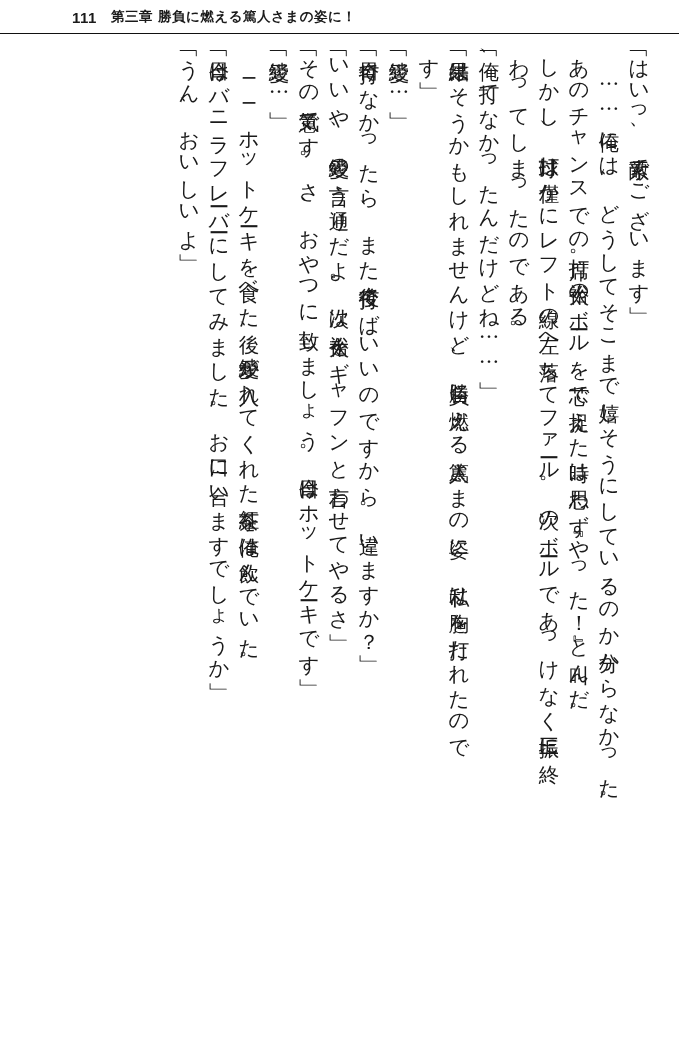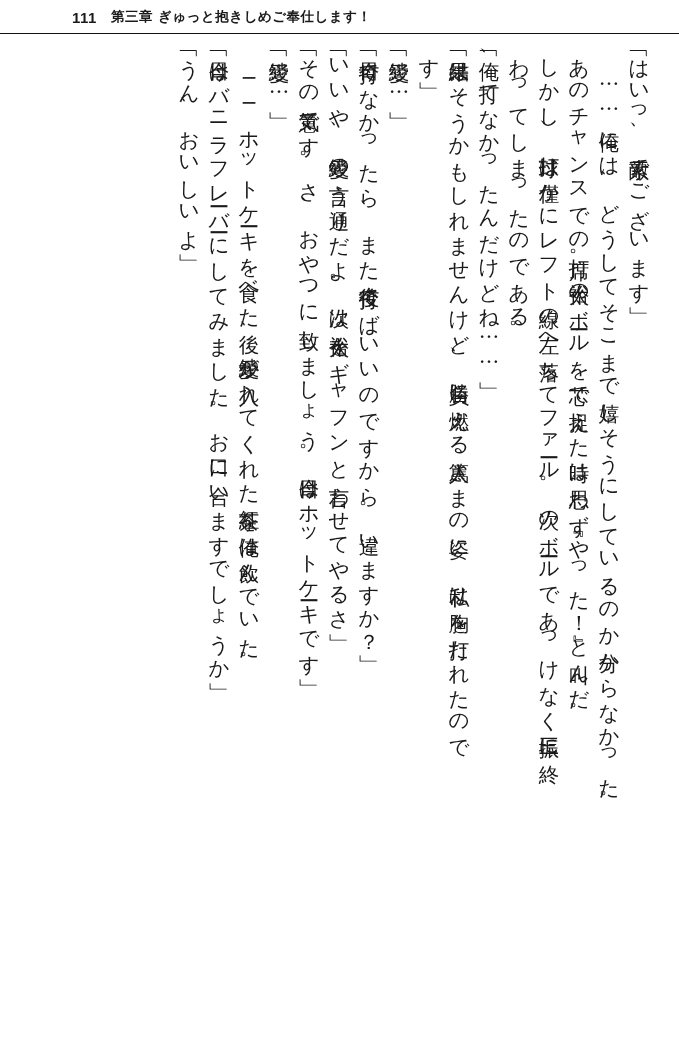--- a/index.html
+++ b/index.html
@@ -88,21 +88,21 @@
     padding-top: 22px;
   }
 </style>
 </head>
 <body>
 
 <div class="page">
 
   <div class="header">
     <span class="folio">111</span>
-    <span class="chapter">第三章 ぎゅっと抱きしめご奉仕します！</span>
+    <span class="chapter">第三章 勝負に燃える篤人さまの姿に！</span>
   </div>
   <div class="rule"></div>
 
   <div class="body-area">
     <div class="vcols" id="vcols">
         <div class="vline">「はいっ、素敵でございます」</div>
         <div class="vline indent">……俺には、どうしてそこまで嬉しそうにしているのか分からなかった。</div>
         <div class="vline">あのチャンスでの打席。裕太のボールを芯で捉えた時は思わず『やった！』と叫んだ。</div>
         <div class="vline">しかし、打球は僅かにレフト線の左へ落ちてファール。次のボールであっけなく三振に終</div>
         <div class="vline">わってしまったのである。</div>

